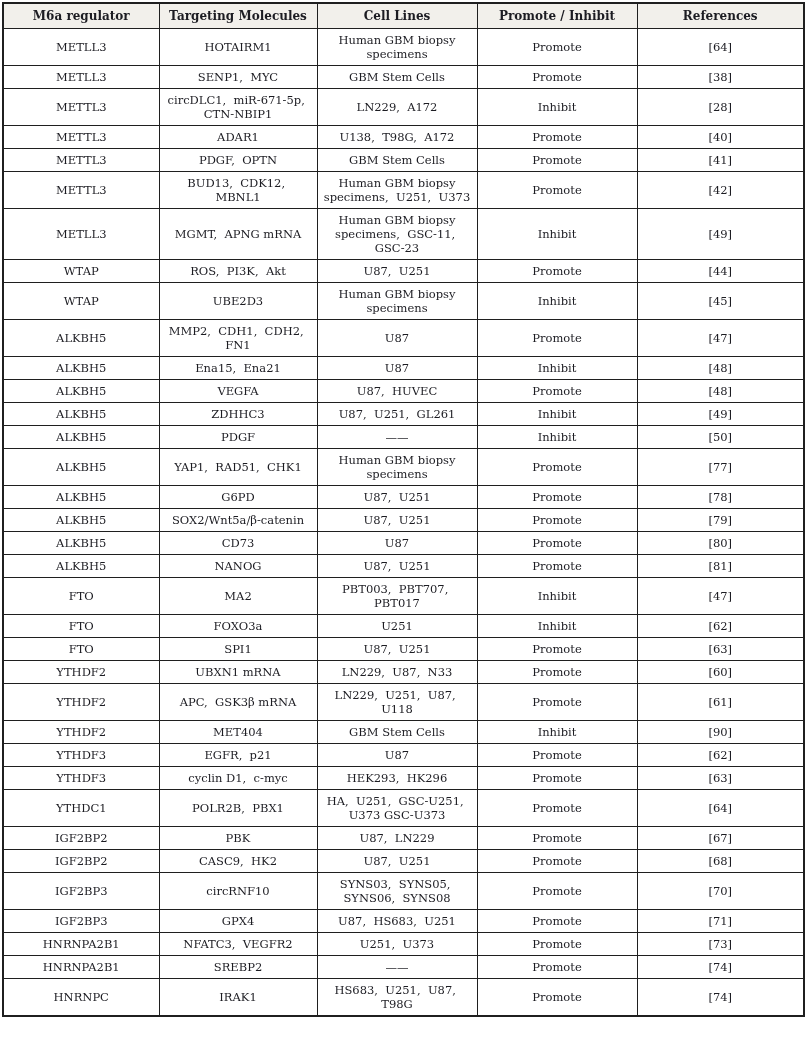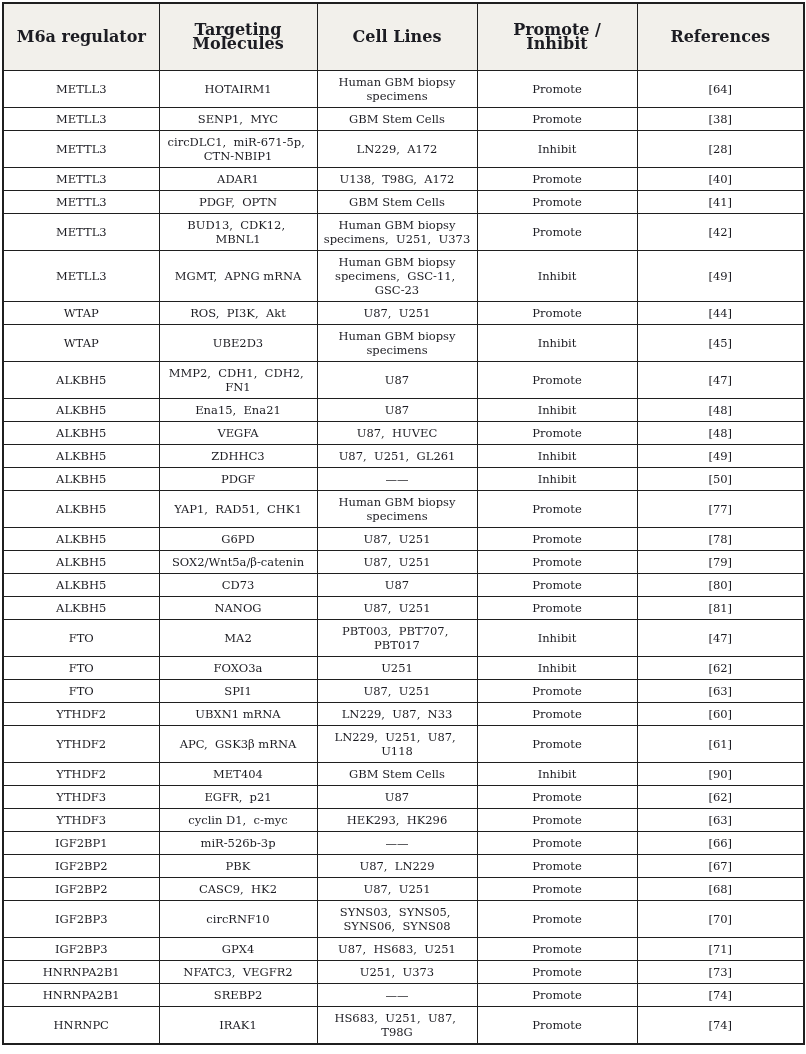--- a/index.html
+++ b/index.html
@@ -28,23 +28,23 @@
     text-align: center;
     vertical-align: middle;
     padding: 4px 6px;
     font-size: 11.5px;
     line-height: 14px;
     overflow-wrap: break-word;
   }
   table.m6a thead th {
     background: #f2f0eb;
     font-weight: bold;
-    font-size: 16px;
+    font-size: 12px;
     line-height: 14px;
-    padding: 19px 4px;
+    padding: 5px 4px;
   }
   table.m6a td {
     background: #ffffff;
   }
 </style>
 </head>
 <body>
 
 <div class="page">
   <table class="m6a">
@@ -248,25 +248,25 @@
     <td>[62]</td>
   </tr>
         <tr>
     <td>YTHDF3</td>
     <td>cyclin D1,&nbsp; c-myc</td>
     <td>HEK293,&nbsp; HK296</td>
     <td>Promote</td>
     <td>[63]</td>
   </tr>
         <tr>
-    <td>IGF2BP1</td>
-    <td>miR-526b-3p</td>
-    <td>——</td>
-    <td>Promote</td>
-    <td>[66]</td>
+    <td>YTHDC1</td>
+    <td>POLR2B,&nbsp; PBX1</td>
+    <td>HA,&nbsp; U251,&nbsp; GSC-U251,&nbsp; U373 GSC-U373</td>
+    <td>Promote</td>
+    <td>[64]</td>
   </tr>
         <tr>
     <td>IGF2BP2</td>
     <td>PBK</td>
     <td>U87,&nbsp; LN229</td>
     <td>Promote</td>
     <td>[67]</td>
   </tr>
         <tr>
     <td>IGF2BP2</td>

